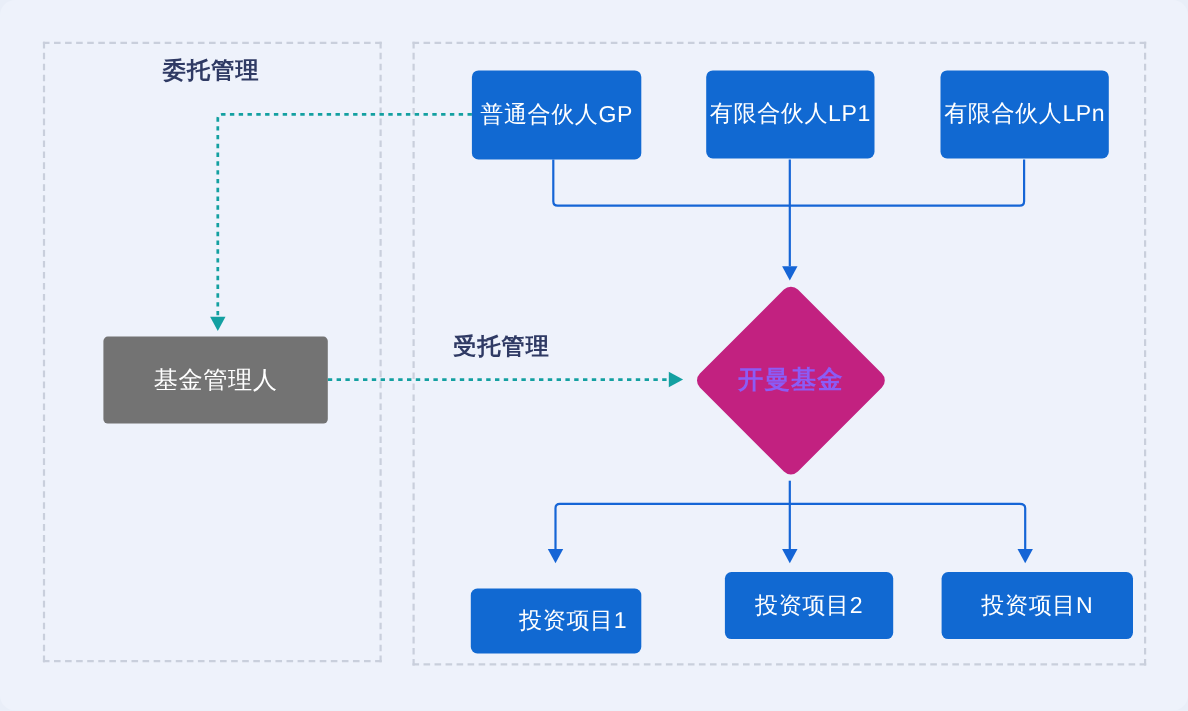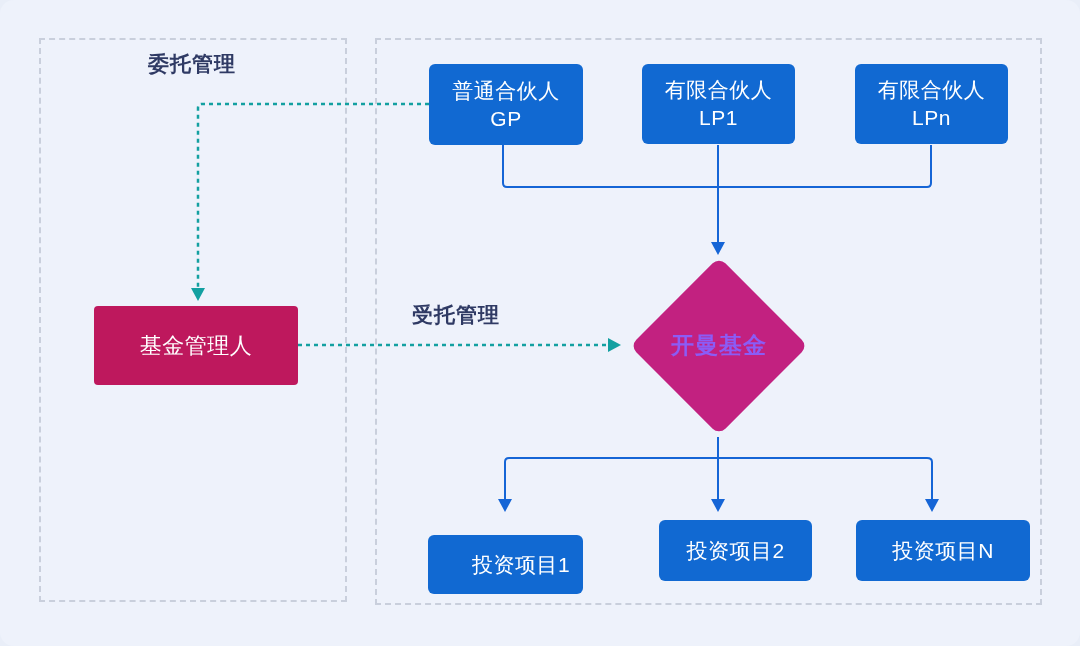--- a/index.html
+++ b/index.html
@@ -21,31 +21,31 @@
     box-sizing:border-box;
   }
   .container-left{left:39px;top:38px;width:308px;height:564px;}
   .container-right{left:375px;top:38px;width:667px;height:567px;}
 
   .connector-layer{position:absolute;left:0;top:0;width:1080px;height:646px;}
 
   .node{
     position:absolute;
     box-sizing:border-box;
-    display:flex;flex-direction:column;
+    display:flex;flex-direction:row;
     align-items:center;justify-content:center;
     color:#ffffff;
     text-align:left;
     line-height:1.32;
     font-size:21px;
     font-weight:500;
     letter-spacing:0.5px;
   }
   .node-blue{background:#1169d2;border-radius:6px;}
-  .node-teal{background:#be185d;border-radius:4px;}
+  .node-teal{background:#737373;border-radius:4px;}
 
   .node-gp{left:429px;top:64px;width:154px;height:81px;}
   .node-lp1{left:642px;top:64px;width:153px;height:80px;}
   .node-lpn{left:855px;top:64px;width:153px;height:80px;}
   .node-manager{left:94px;top:306px;width:204px;height:79px;font-size:22px;}
   .node-invest1{left:428px;top:535px;width:155px;height:59px;padding-left:31px;}
   .node-invest2{left:643px;top:520px;width:153px;height:61px;margin-left:16px;}
   .node-invest3{left:856px;top:520px;width:174px;height:61px;}
 
   .diamond-label{

